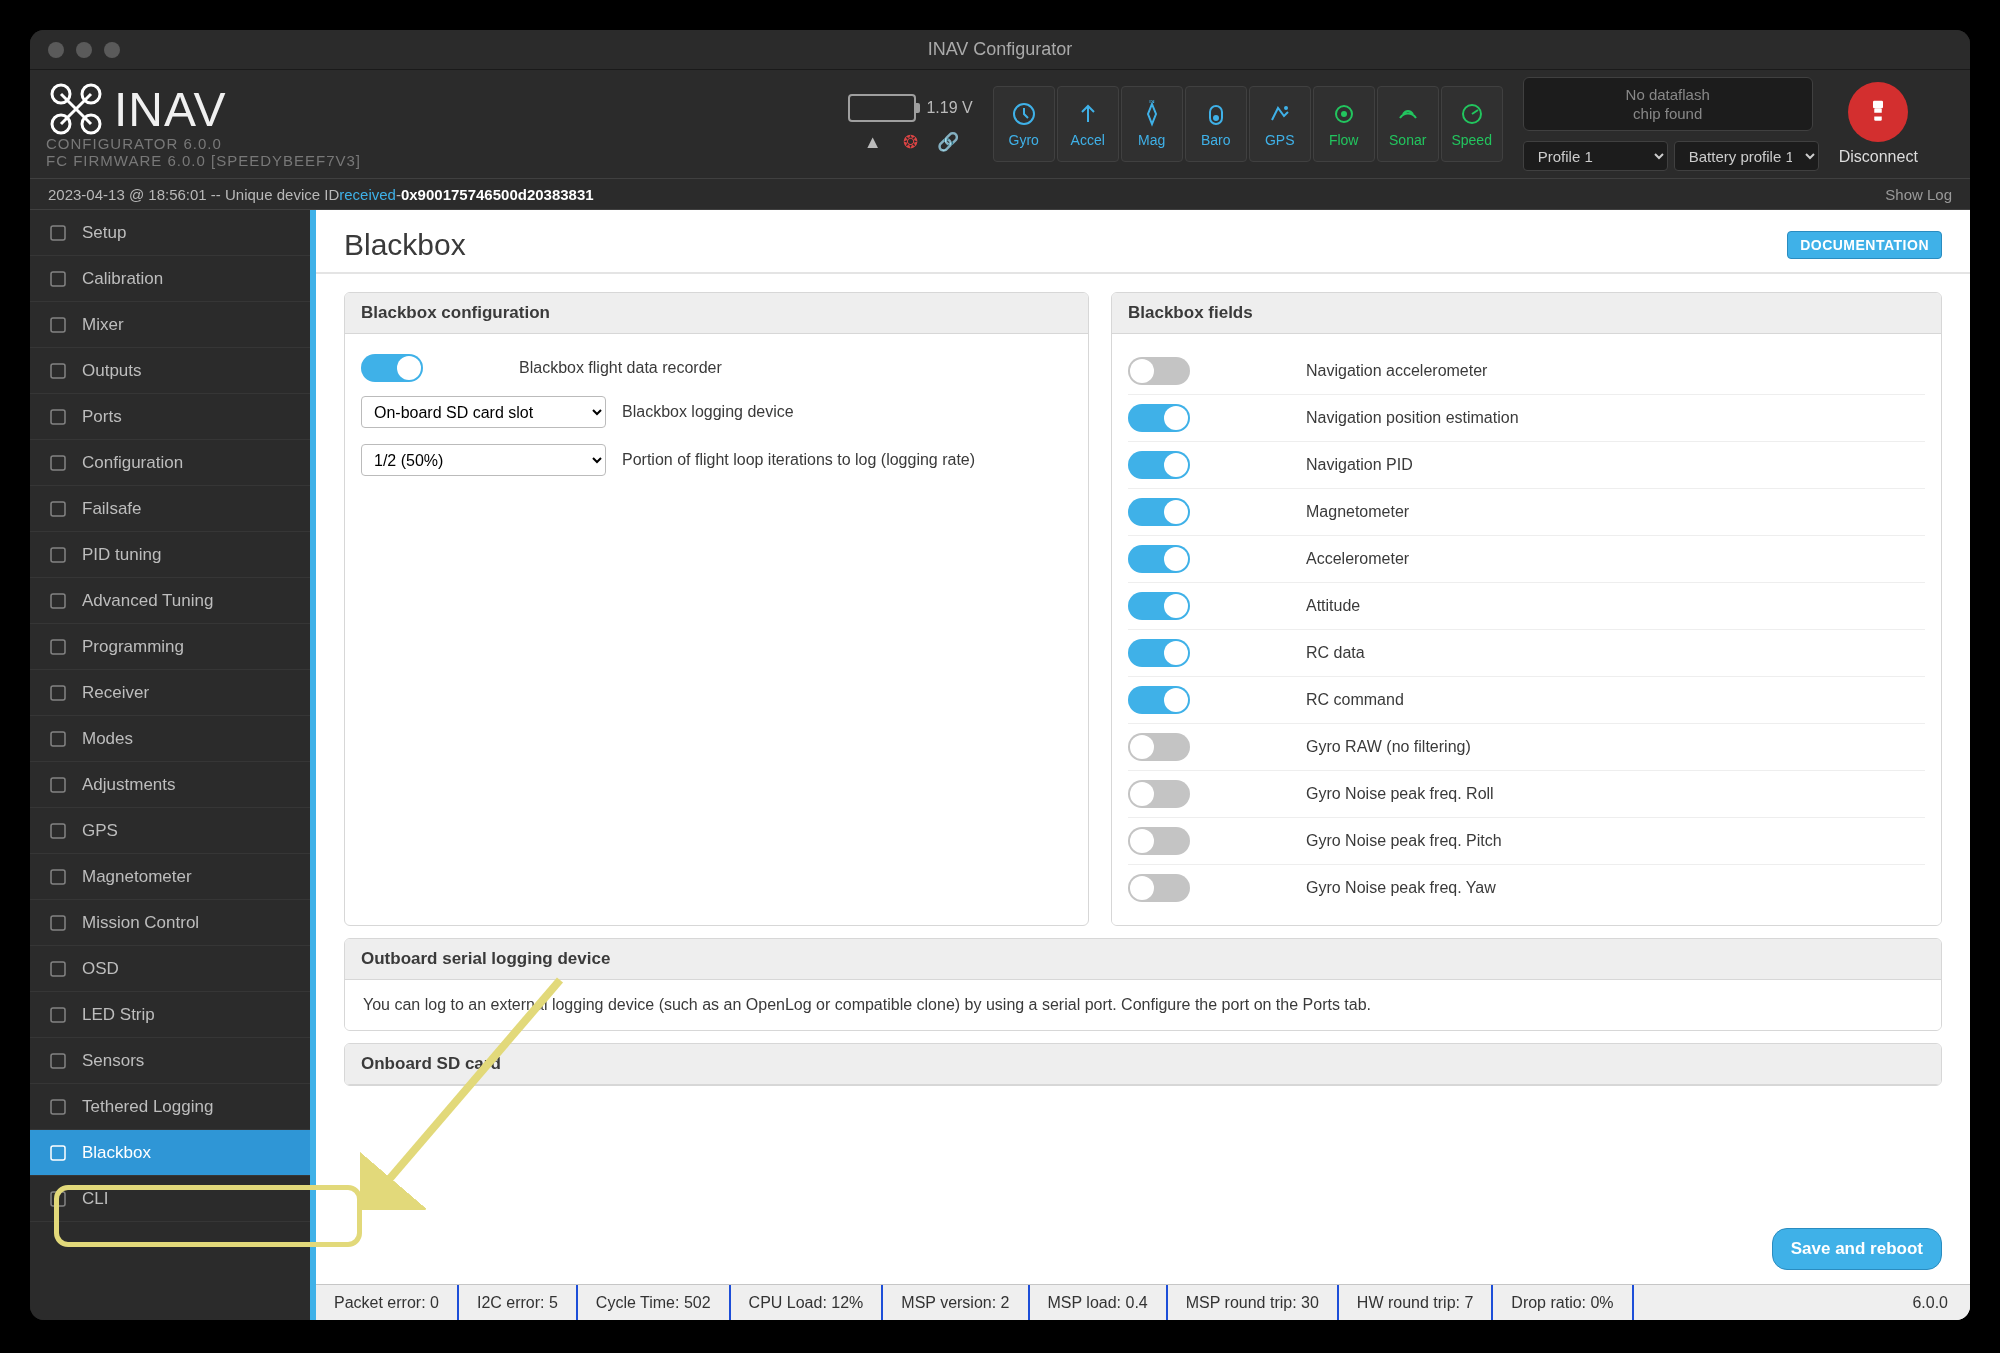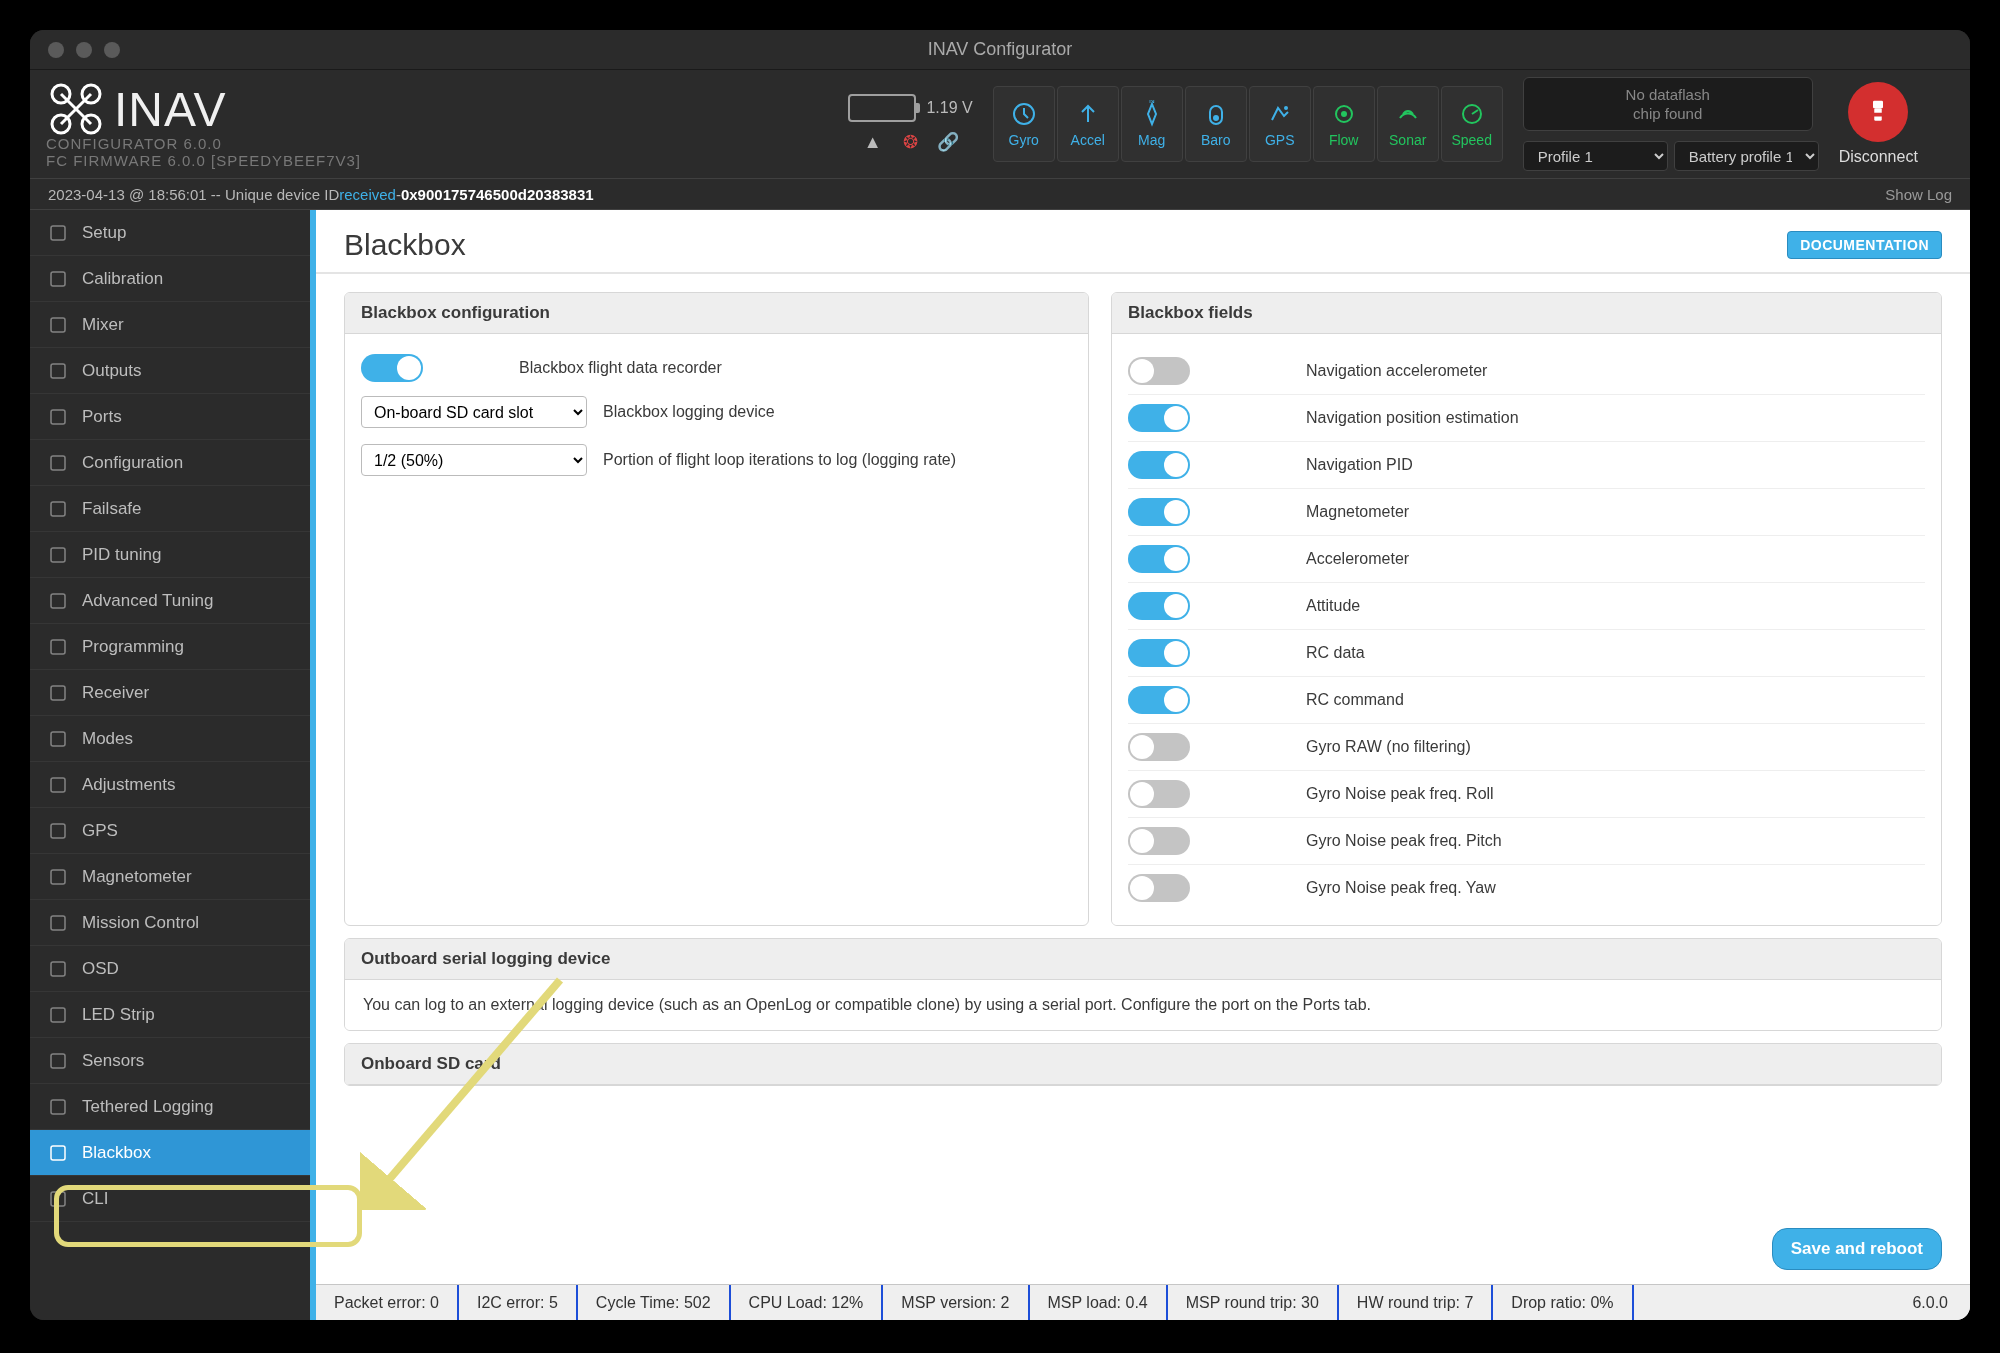--- a/index.html
+++ b/index.html
@@ -57,21 +57,21 @@
 .row { display: flex; align-items: center; padding: 6px 0; gap: 16px; }
 .row + .row { border: none; }
 .fields .row { border-bottom: 1px solid #eee; padding: 9px 0; }
 .fields .row:last-child { border-bottom: none; }
 .toggle { width: 62px; height: 28px; border-radius: 14px; background: #3fb1e8; position: relative; cursor: pointer; flex-shrink: 0; }
 .toggle::after { content: ""; position: absolute; top: 2px; right: 2px; width: 24px; height: 24px; background: #fff; border-radius: 50%; }
 .toggle.off { background: #c4c4c4; }
 .toggle.off::after { right: auto; left: 2px; }
 .row .lbl { color: #3a3a3a; font-size: 16px; margin-left: 80px; }
 .fields .row .lbl { margin-left: 100px; }
-.sel { height: 32px; border: 1px solid #bbb; border-radius: 4px; font-size: 16px; padding: 0 8px; width: 226px; background: #fff; }
+.sel { height: 32px; border: 1px solid #bbb; border-radius: 4px; font-size: 16px; padding: 0 8px; width: 245px; background: #fff; }
 .cfg-row { display: flex; align-items: center; gap: 16px; padding: 8px 0; }
 .cfg-row .desc { color: #3a3a3a; font-size: 16px; }
 .full-panel { margin: 12px 28px 0; border: 1px solid #d7d7d7; border-radius: 6px; overflow: hidden; }
 .full-panel .txt { padding: 16px 18px; color: #3a3a3a; font-size: 16px; background: #fff; }
 .save-row { display: flex; justify-content: flex-end; padding: 14px 28px; }
 .save-btn { background: #3fb1e8; color: #fff; border: 1px solid #2a8cc0; border-radius: 15px; padding: 10px 18px; font-size: 17px; font-weight: 600; cursor: pointer; }
 .status { height: 36px; border-top: 1px solid #c6c6c6; background: #efefef; display: flex; align-items: center; font-size: 16px; color: #333; }
 .status .cell { padding: 0 18px; border-right: 2px solid #1d4ed8; height: 100%; display: flex; align-items: center; }
 .status .ver { margin-left: auto; padding-right: 22px; }
 .highlight-box { position: absolute; border: 5px solid #e2d97a; border-radius: 14px; pointer-events: none; }

